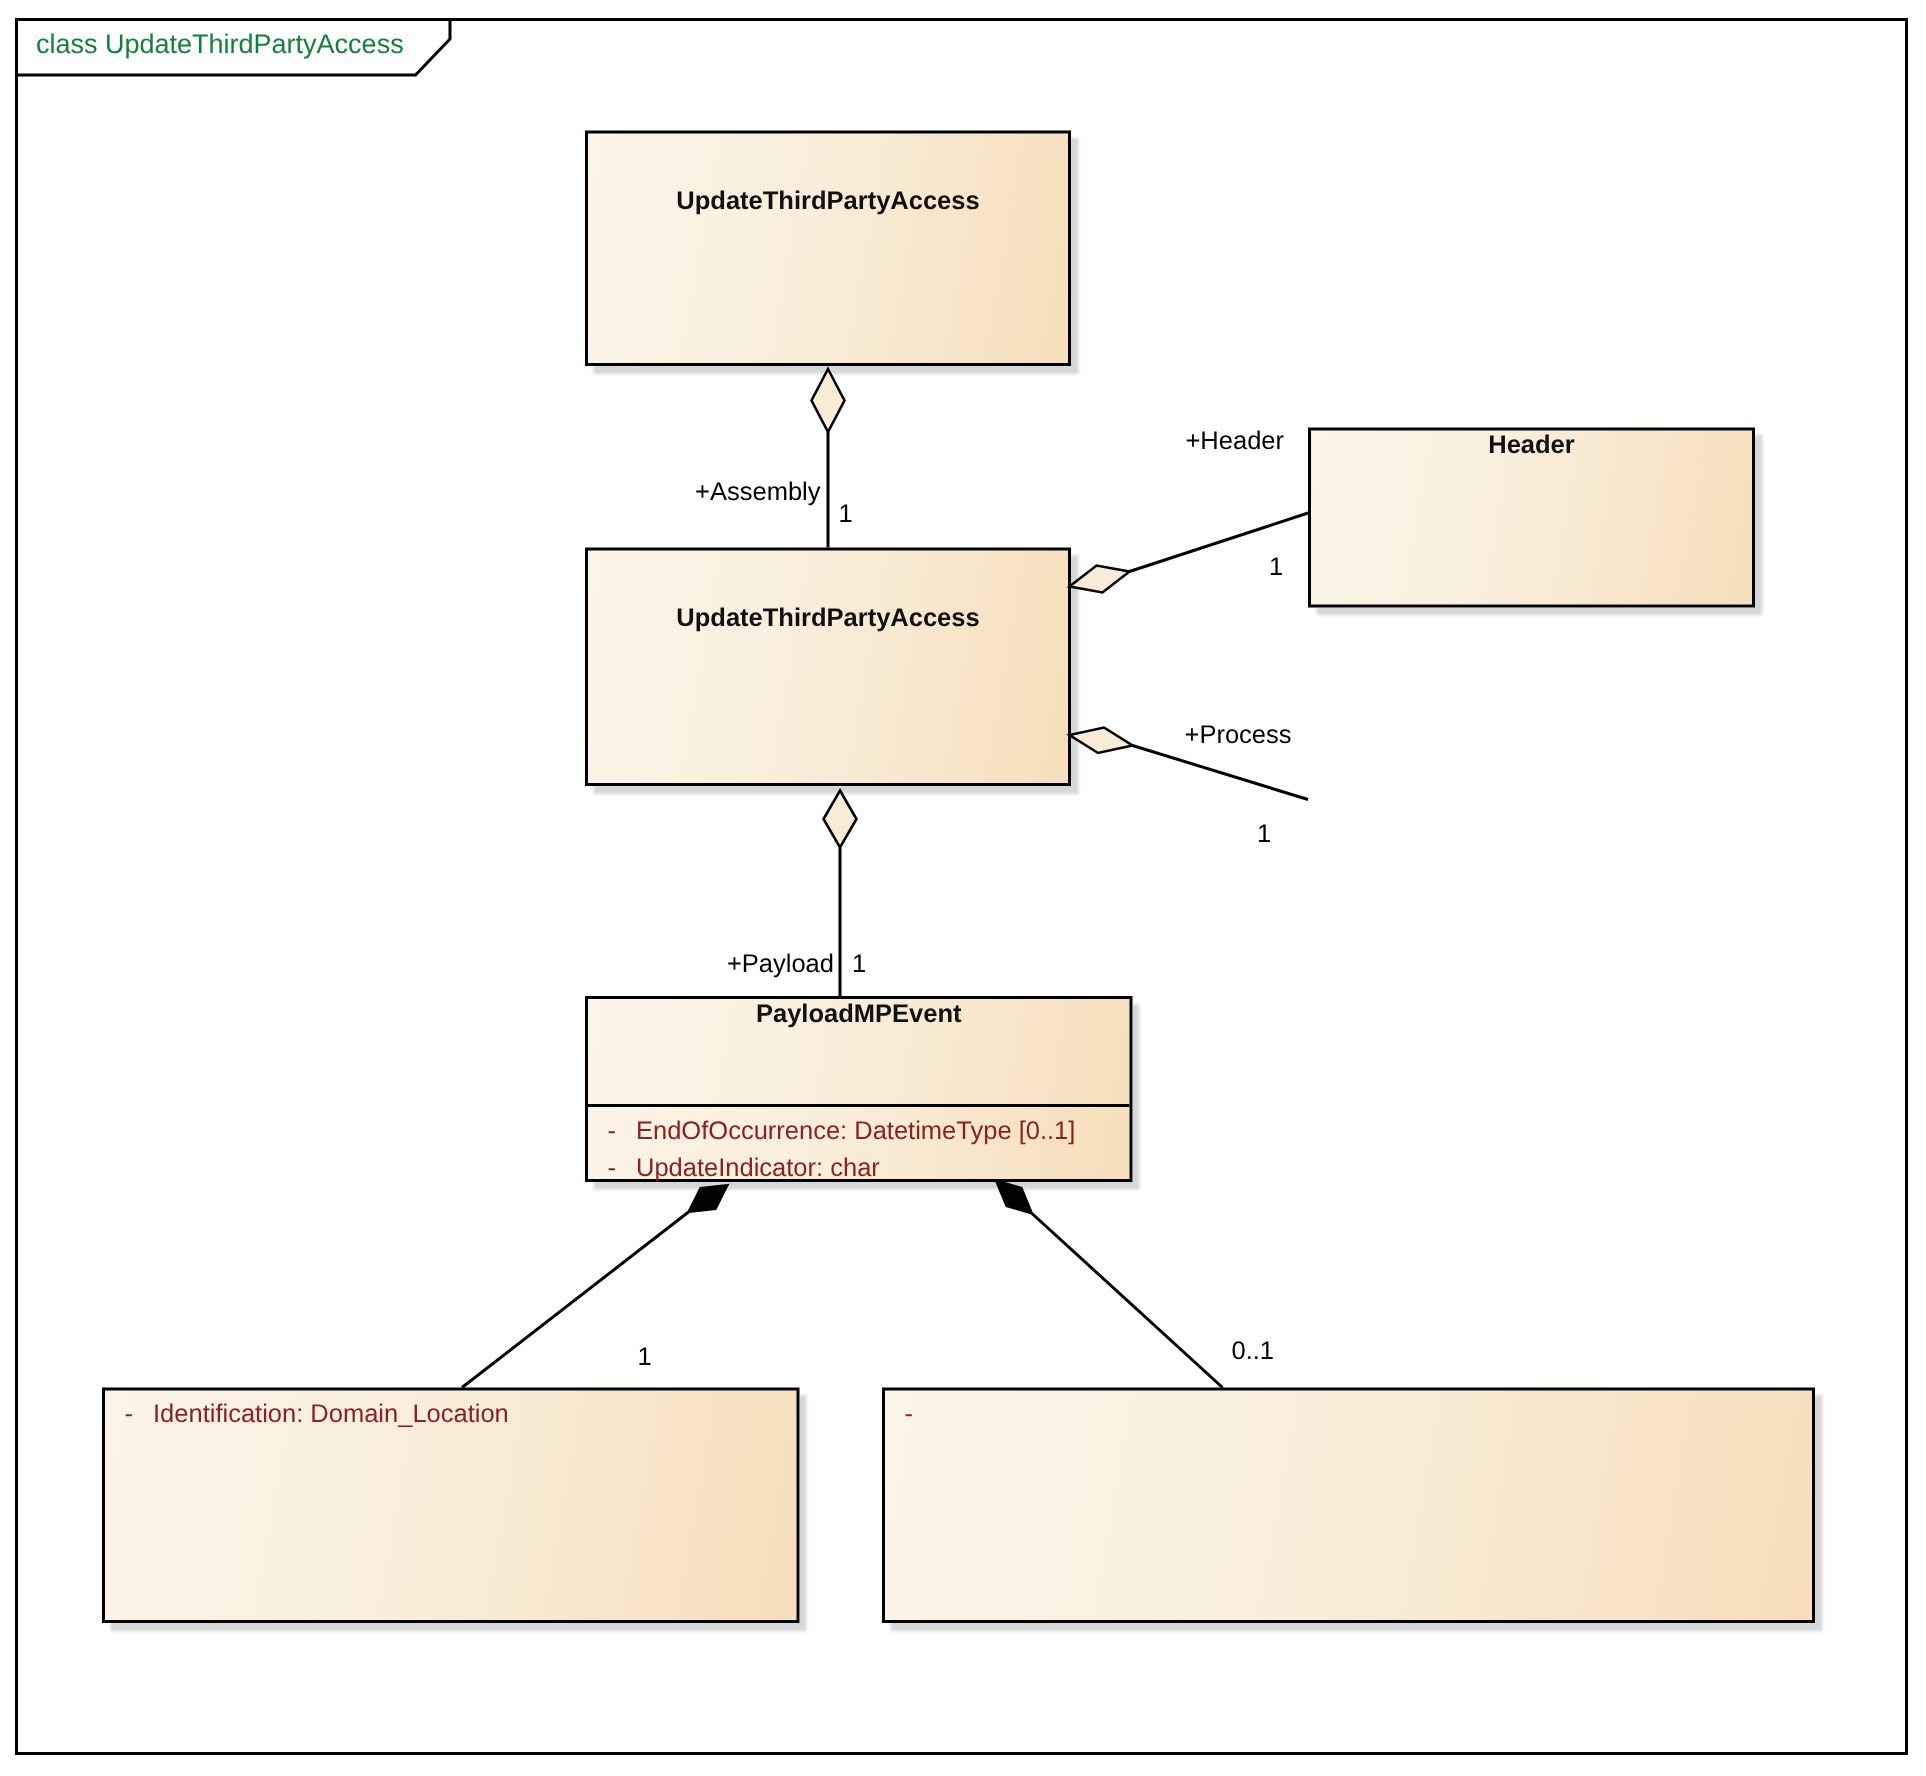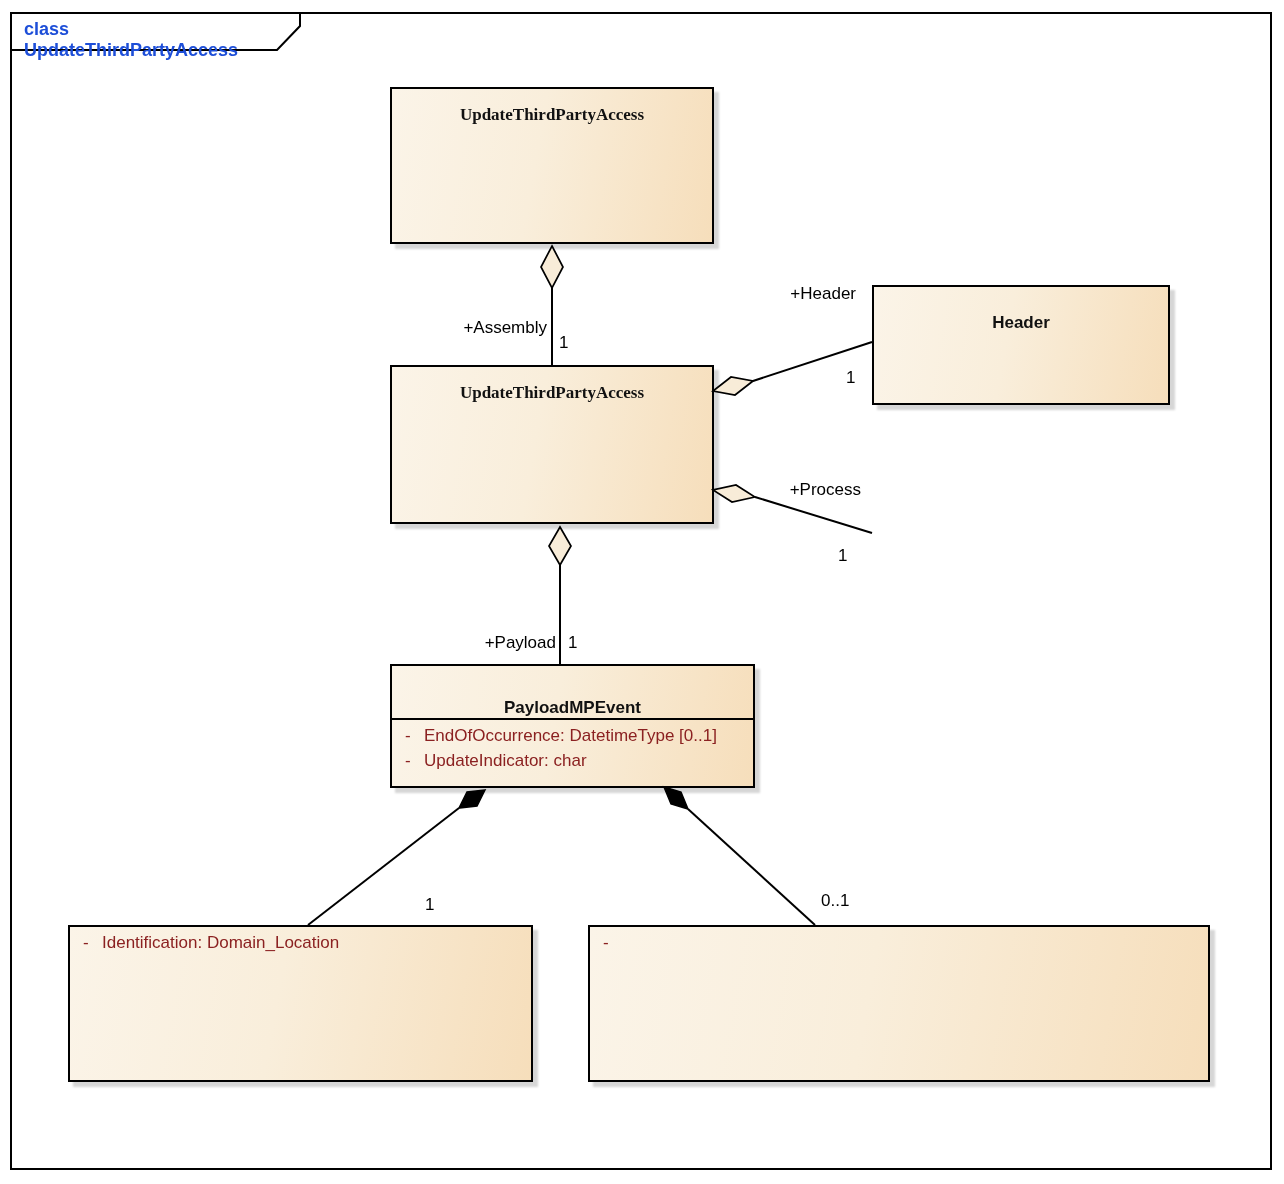--- a/index.html
+++ b/index.html
@@ -6,36 +6,36 @@
   .canvas{
     position:relative;width:1284px;height:1184px;background:#fff;
     font-family:"Liberation Sans",sans-serif;overflow:hidden;
   }
   .frame{
     position:absolute;left:10px;top:12px;width:1262px;height:1158px;
     border:2px solid #000;box-sizing:border-box;background:#fff;
   }
   .frame-tab-text{
     position:absolute;left:24px;top:19px;width:260px;
-    font-size:18px;font-weight:bold;color:#1d4ed8;z-index:6;
+    font-size:18px;font-weight:normal;color:#15803d;z-index:6;
   }
   .uml-class{
     position:absolute;box-sizing:border-box;border:2px solid #000;
     background:linear-gradient(100deg,#FBF4E8 0%,#F9EEDB 45%,#F6DEBB 100%);
     box-shadow:5px 5px 2px rgba(165,165,165,0.45);
     z-index:2;
   }
   .uml-title{
     width:100%;text-align:center;font-weight:bold;font-size:17px;color:#111;
   }
-  .pt20{padding-top:16px;font-family:Liberation Serif, serif;}
-  .pt26{padding-top:26px;}
+  .pt20{padding-top:35px;}
+  .pt26{}
   .uml-title-compartment{
-    height:54px;border-bottom:2px solid #000;box-sizing:border-box;
-    display:flex;align-items:flex-end;justify-content:center;
+    height:72px;border-bottom:2px solid #000;box-sizing:border-box;
+    display:flex;align-items:flex-start;justify-content:center;
   }
   .uml-attrs{padding-top:6px;}
   .uml-attr{
     display:flex;align-items:baseline;height:25px;
     font-size:17px;color:#8B2121;
   }
   .uml-attr .vis{width:32px;padding-left:13px;box-sizing:border-box;}
   .uml-attr .attr-text{white-space:nowrap;}
   .connector-layer{
     position:absolute;left:0;top:0;width:1284px;height:1184px;

